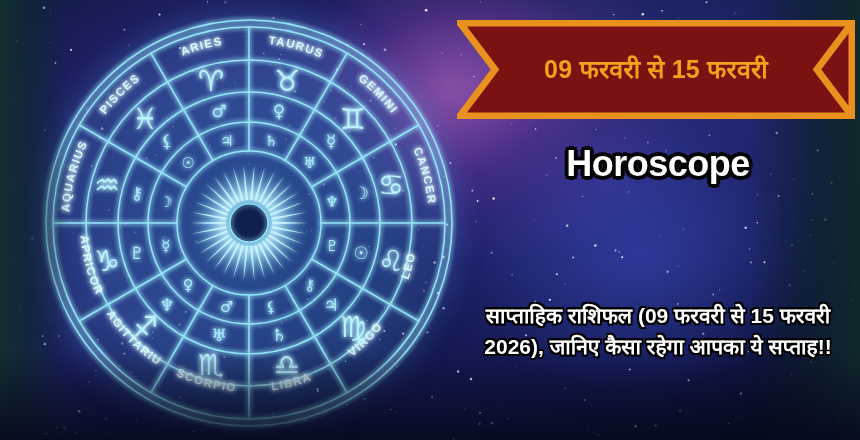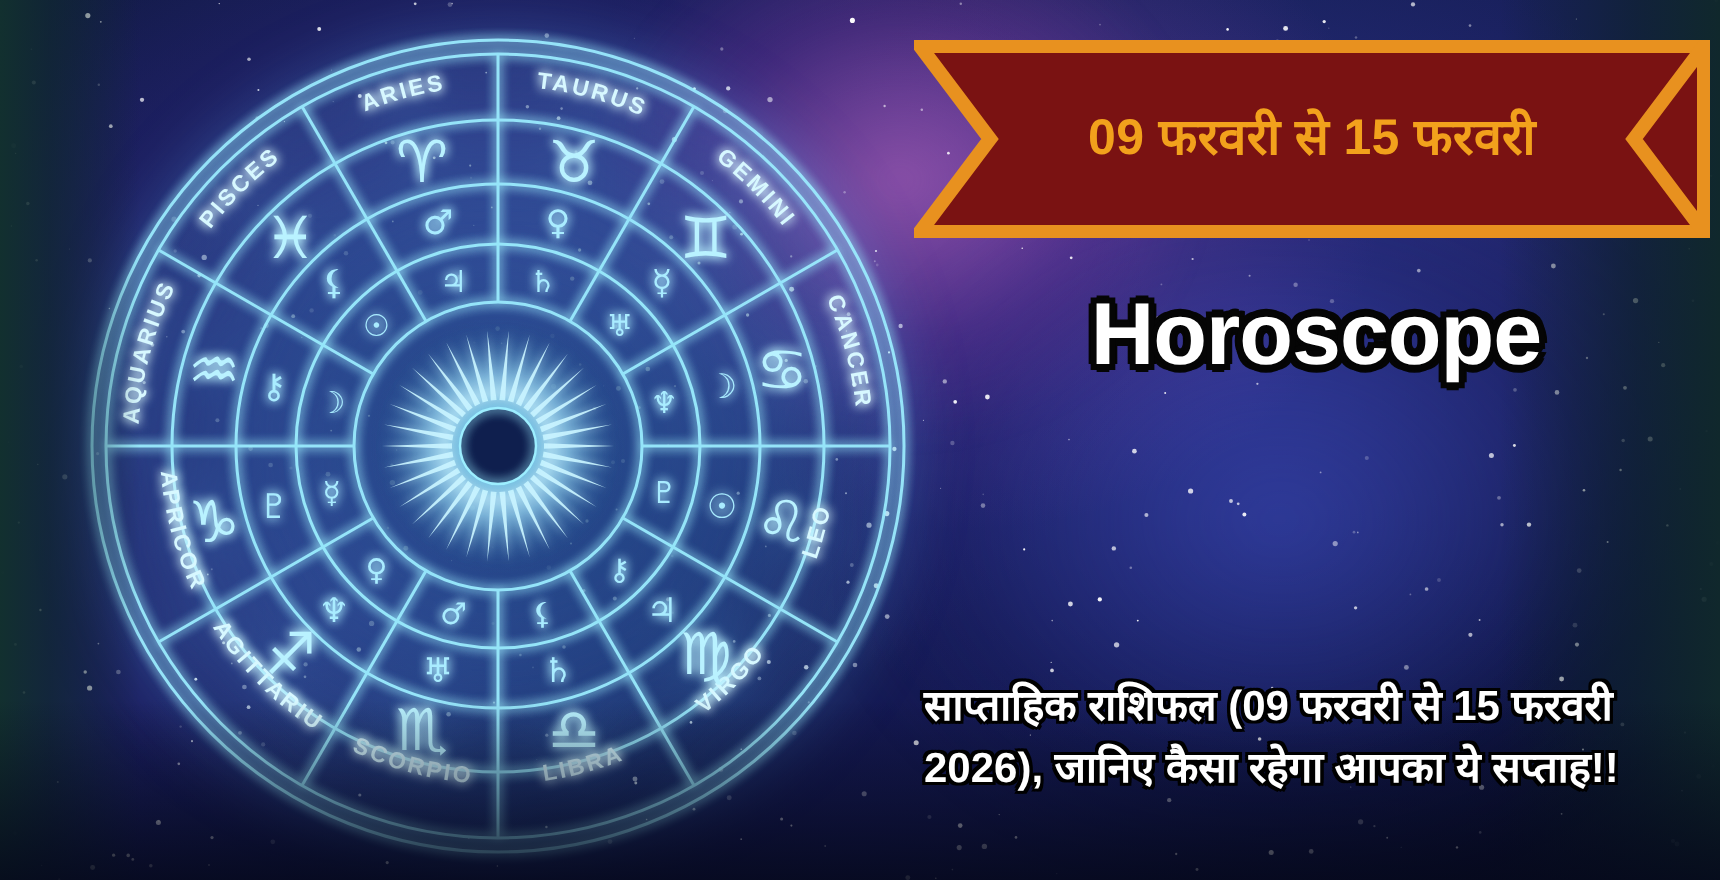--- a/index.html
+++ b/index.html
@@ -65,37 +65,36 @@
     position:absolute;inset:0;
     display:flex;flex-direction:column;align-items:center;justify-content:center;
     color:#f2a11c;font-weight:bold;font-size:25px;line-height:1.22;
     text-align:center;letter-spacing:.2px;
   }
 
   
   .headline{
     position:absolute;left:462px;top:145px;width:392px;
     text-align:center;color:#ffffff;font-weight:bold;
-    font-size:44px;line-height:1.03;letter-spacing:-0.5px;
+    font-size:36px;line-height:1.03;letter-spacing:-0.5px;
     text-shadow:
       -3px 0 0 #050505, 3px 0 0 #050505, 0 -3px 0 #050505, 0 3px 0 #050505,
       -3px -3px 0 #050505, 3px -3px 0 #050505, -3px 3px 0 #050505, 3px 3px 0 #050505,
       -4px 0 0 #050505, 4px 0 0 #050505, 0 4px 0 #050505, 0 -4px 0 #050505;
   }
   .headline .l2{display:block;}
 
   
   .subtitle{
     position:absolute;left:462px;top:300px;width:392px;
-    color:#ffffff;font-weight:bold;
+    text-align:center;color:#ffffff;font-weight:bold;
     font-size:21px;line-height:1.48;
     text-shadow:
       -1.6px 0 0 #000,1.6px 0 0 #000,0 -1.6px 0 #000,0 1.6px 0 #000,
       -1.6px -1.6px 0 #000,1.6px -1.6px 0 #000,-1.6px 1.6px 0 #000,1.6px 1.6px 0 #000;
-    margin-top: 38px;
   }
 </style>
 </head>
 <body>
 
 <div id="stage">
 
   <div class="bg-base"></div>
   <div class="bg-glow-violet"></div>
   <div class="bg-glow-pink"></div>

